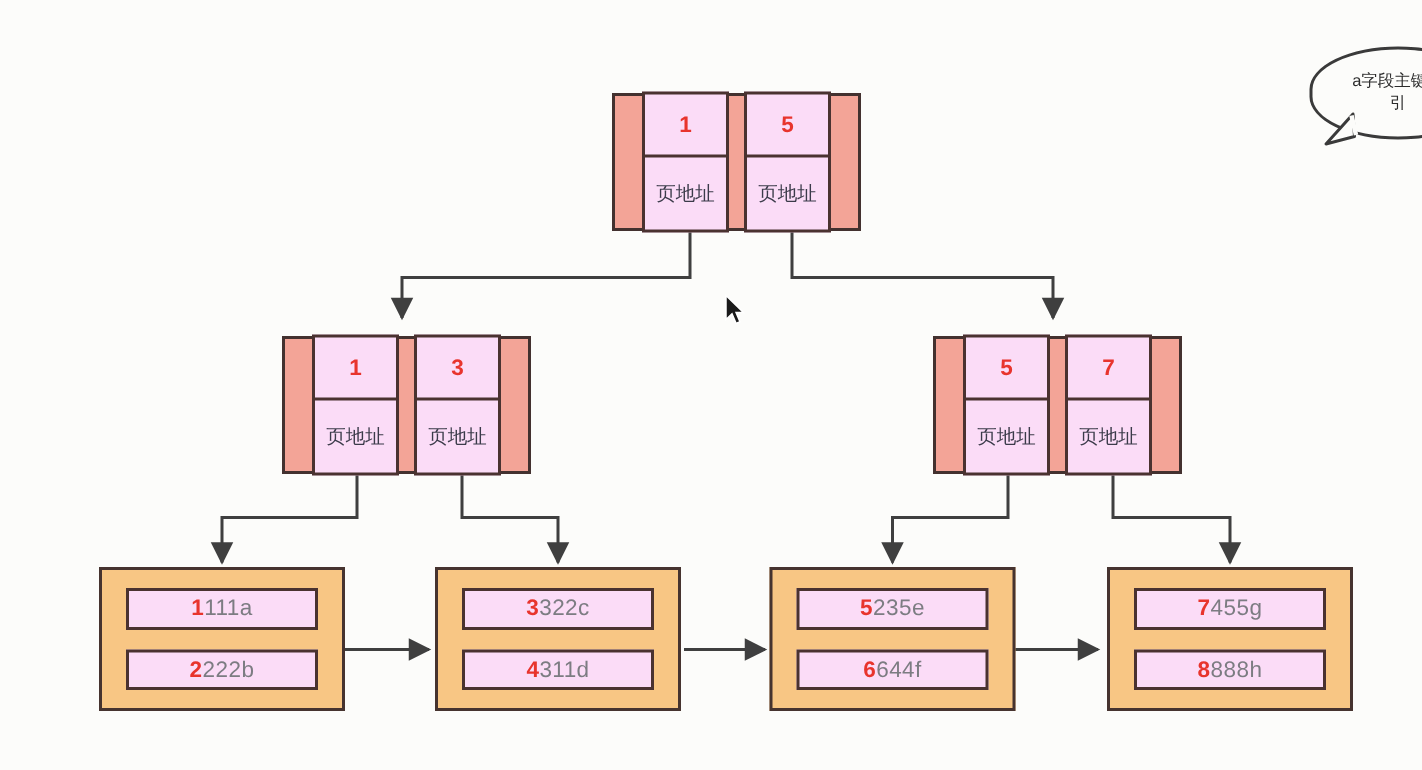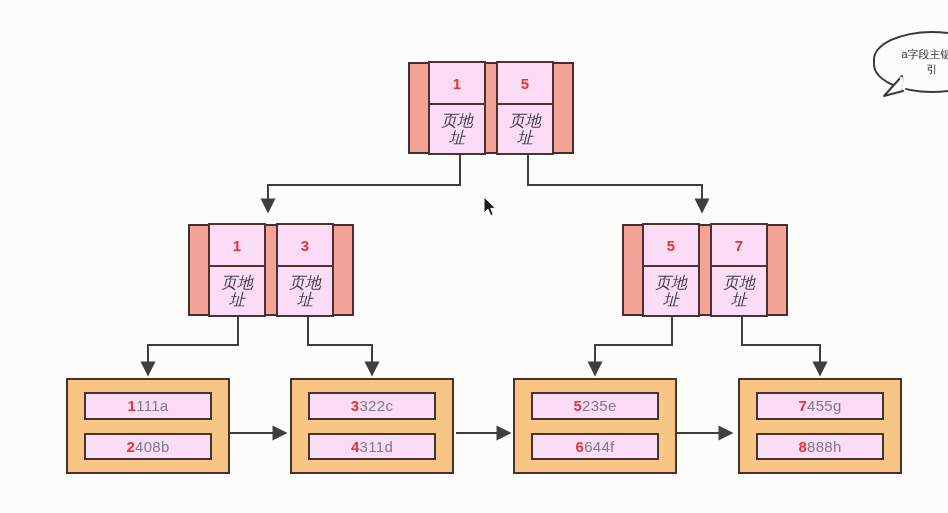--- a/index.html
+++ b/index.html
@@ -75,26 +75,25 @@
     color: #e8342d;
     border-bottom: 2px solid #4a3230;
     line-height: 1;
   }
   .keycell .ptr {
     height: 48px;
     display: flex;
     align-items: center;
     justify-content: center;
     text-align: center;
-    font-size: 16px;
+    font-size: 13px;
     color: #3b3b4a;
     line-height: 1.08;
     padding: 0 6px;
     word-break: break-all;
-    font-style: italic;
   }
 
   
   .record {
     box-sizing: border-box;
     width: 128px;
     height: 29px;
     border: 2px solid #4a3230;
     background: #fbdcf7;
     display: flex;
@@ -231,21 +230,21 @@
     </div>
   </div>
 
   <div class="node leaf" style="left:66px; top:378px; width:164px; height:96px;">
     <div class="record">
       <span class="hl">1</span>
         <span>111a</span>
     </div>
     <div class="record">
       <span class="hl">2</span>
-        <span>408b</span>
+        <span>222b</span>
     </div>
   </div>
 
   <div class="node leaf" style="left:290px; top:378px; width:164px; height:96px;">
     <div class="record">
       <span class="hl">3</span>
         <span>322c</span>
     </div>
     <div class="record">
       <span class="hl">4</span>

